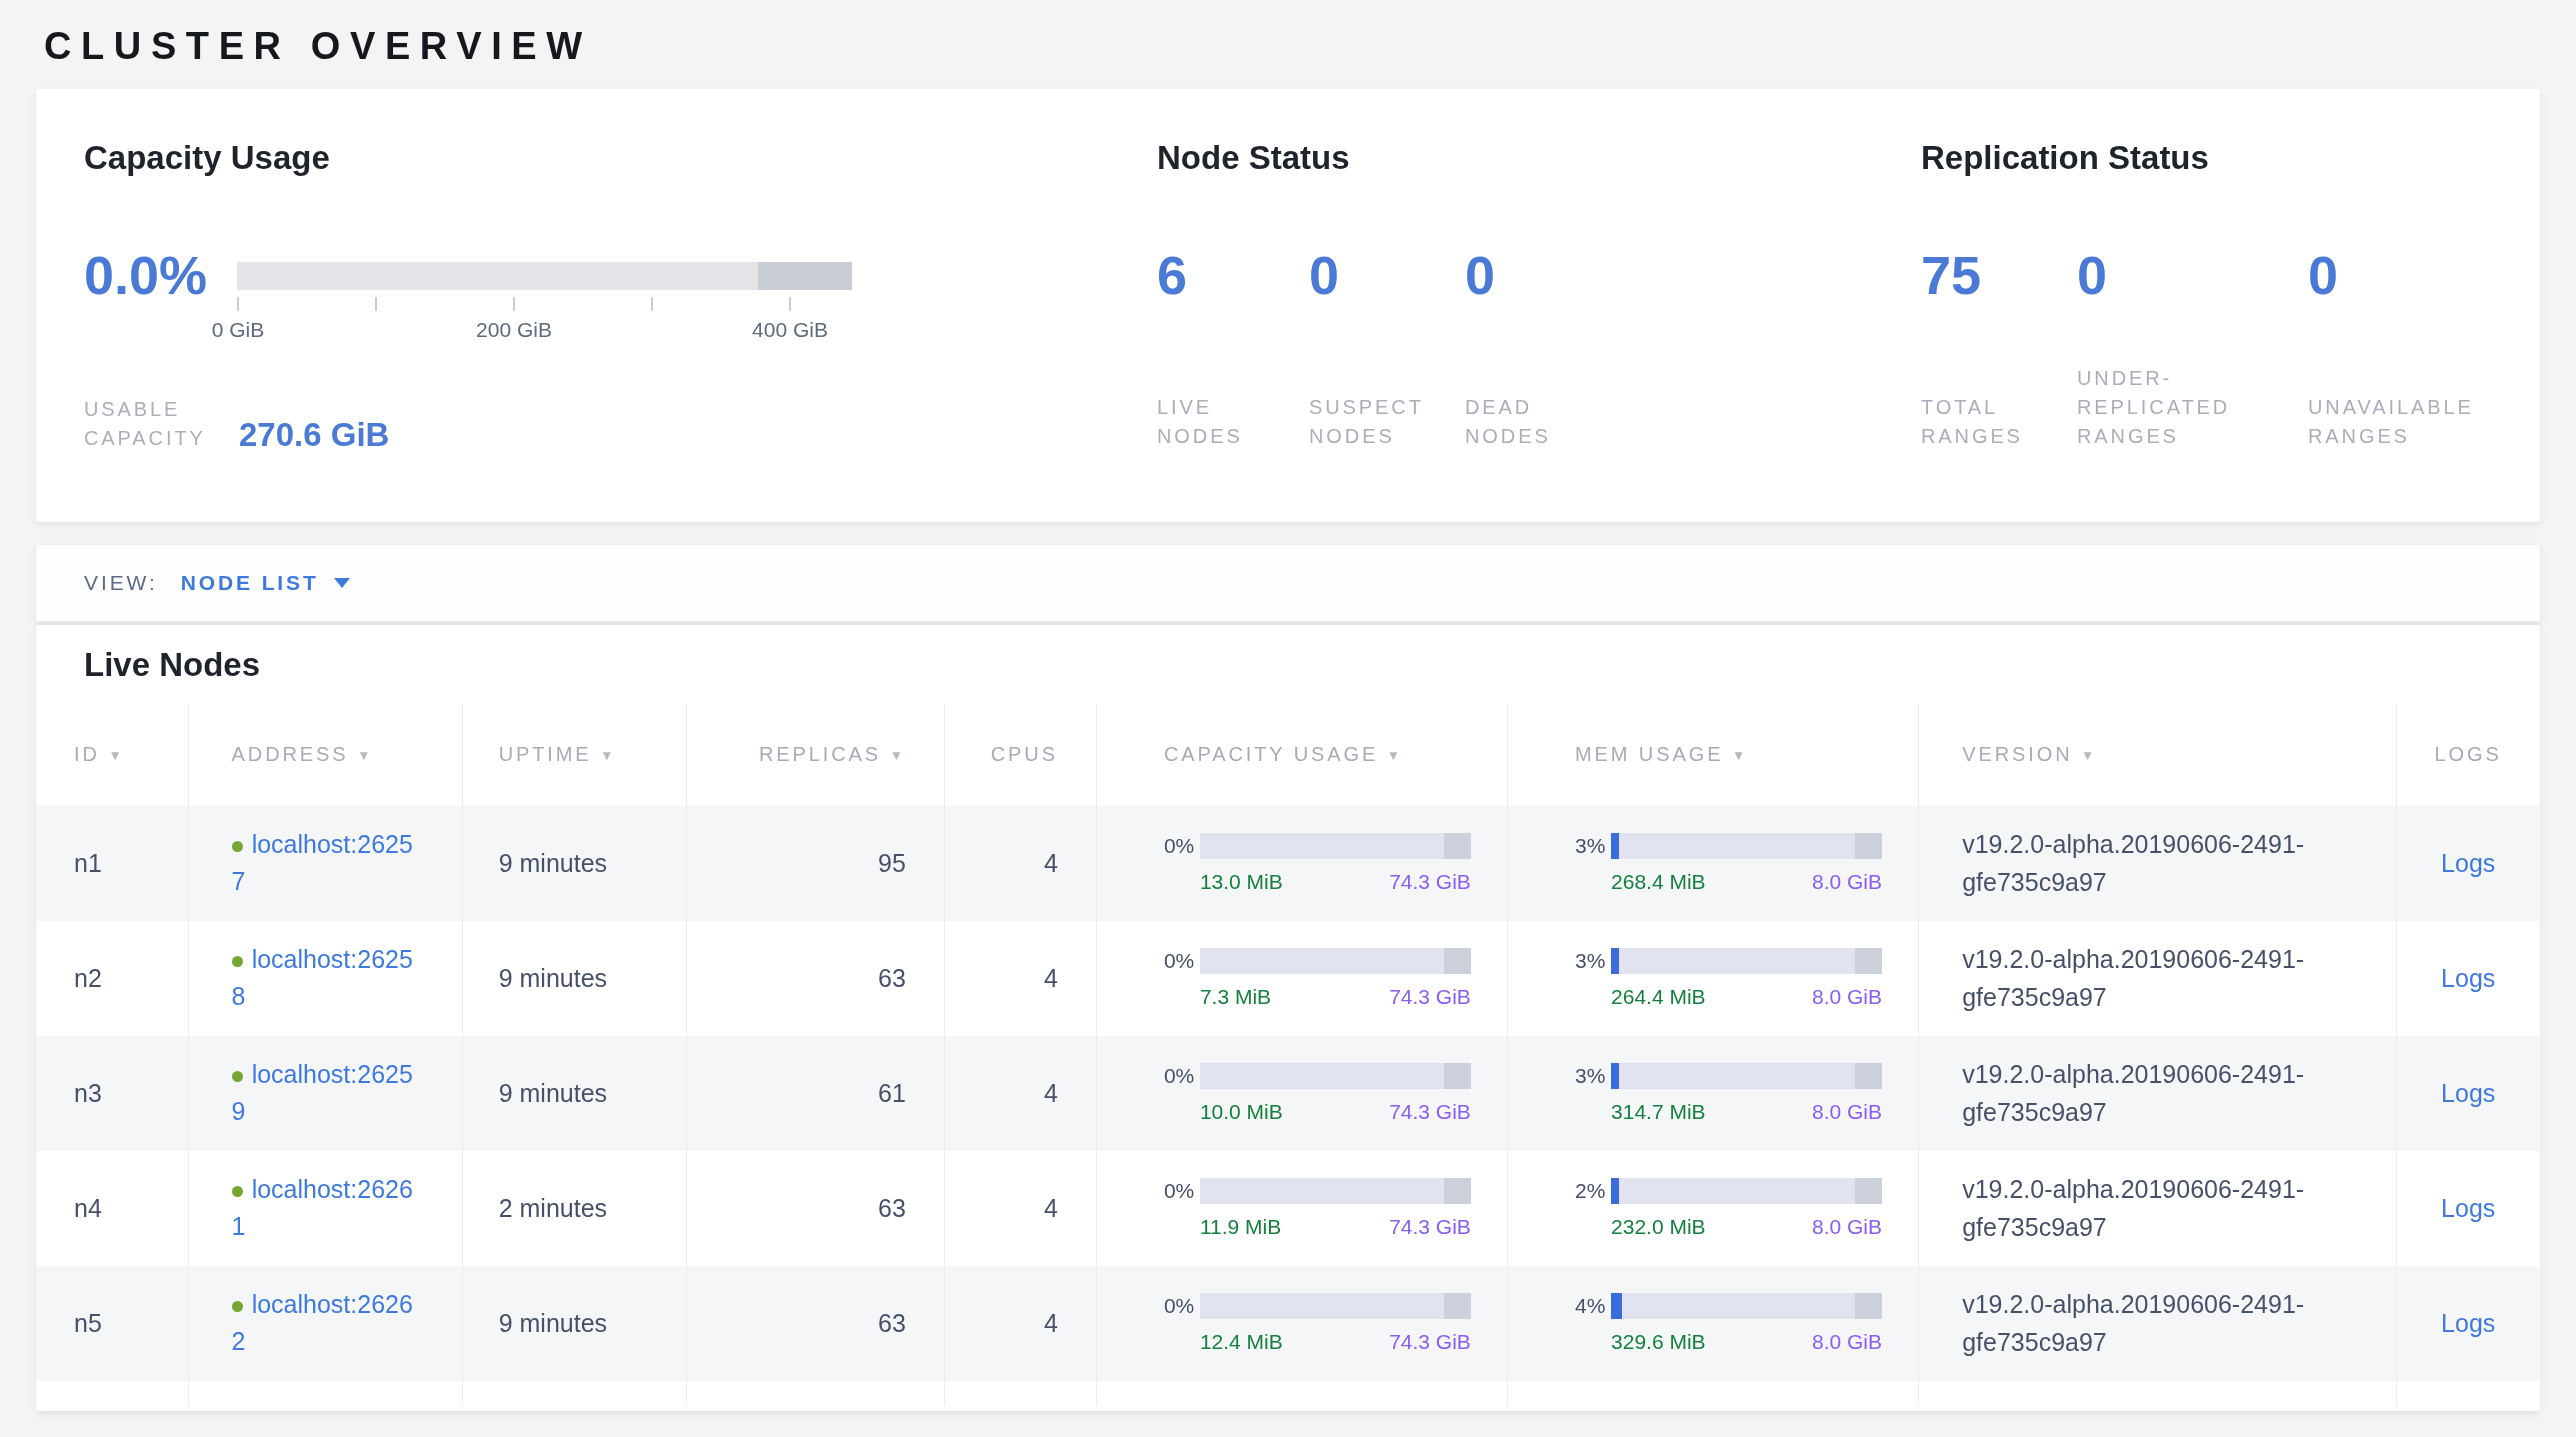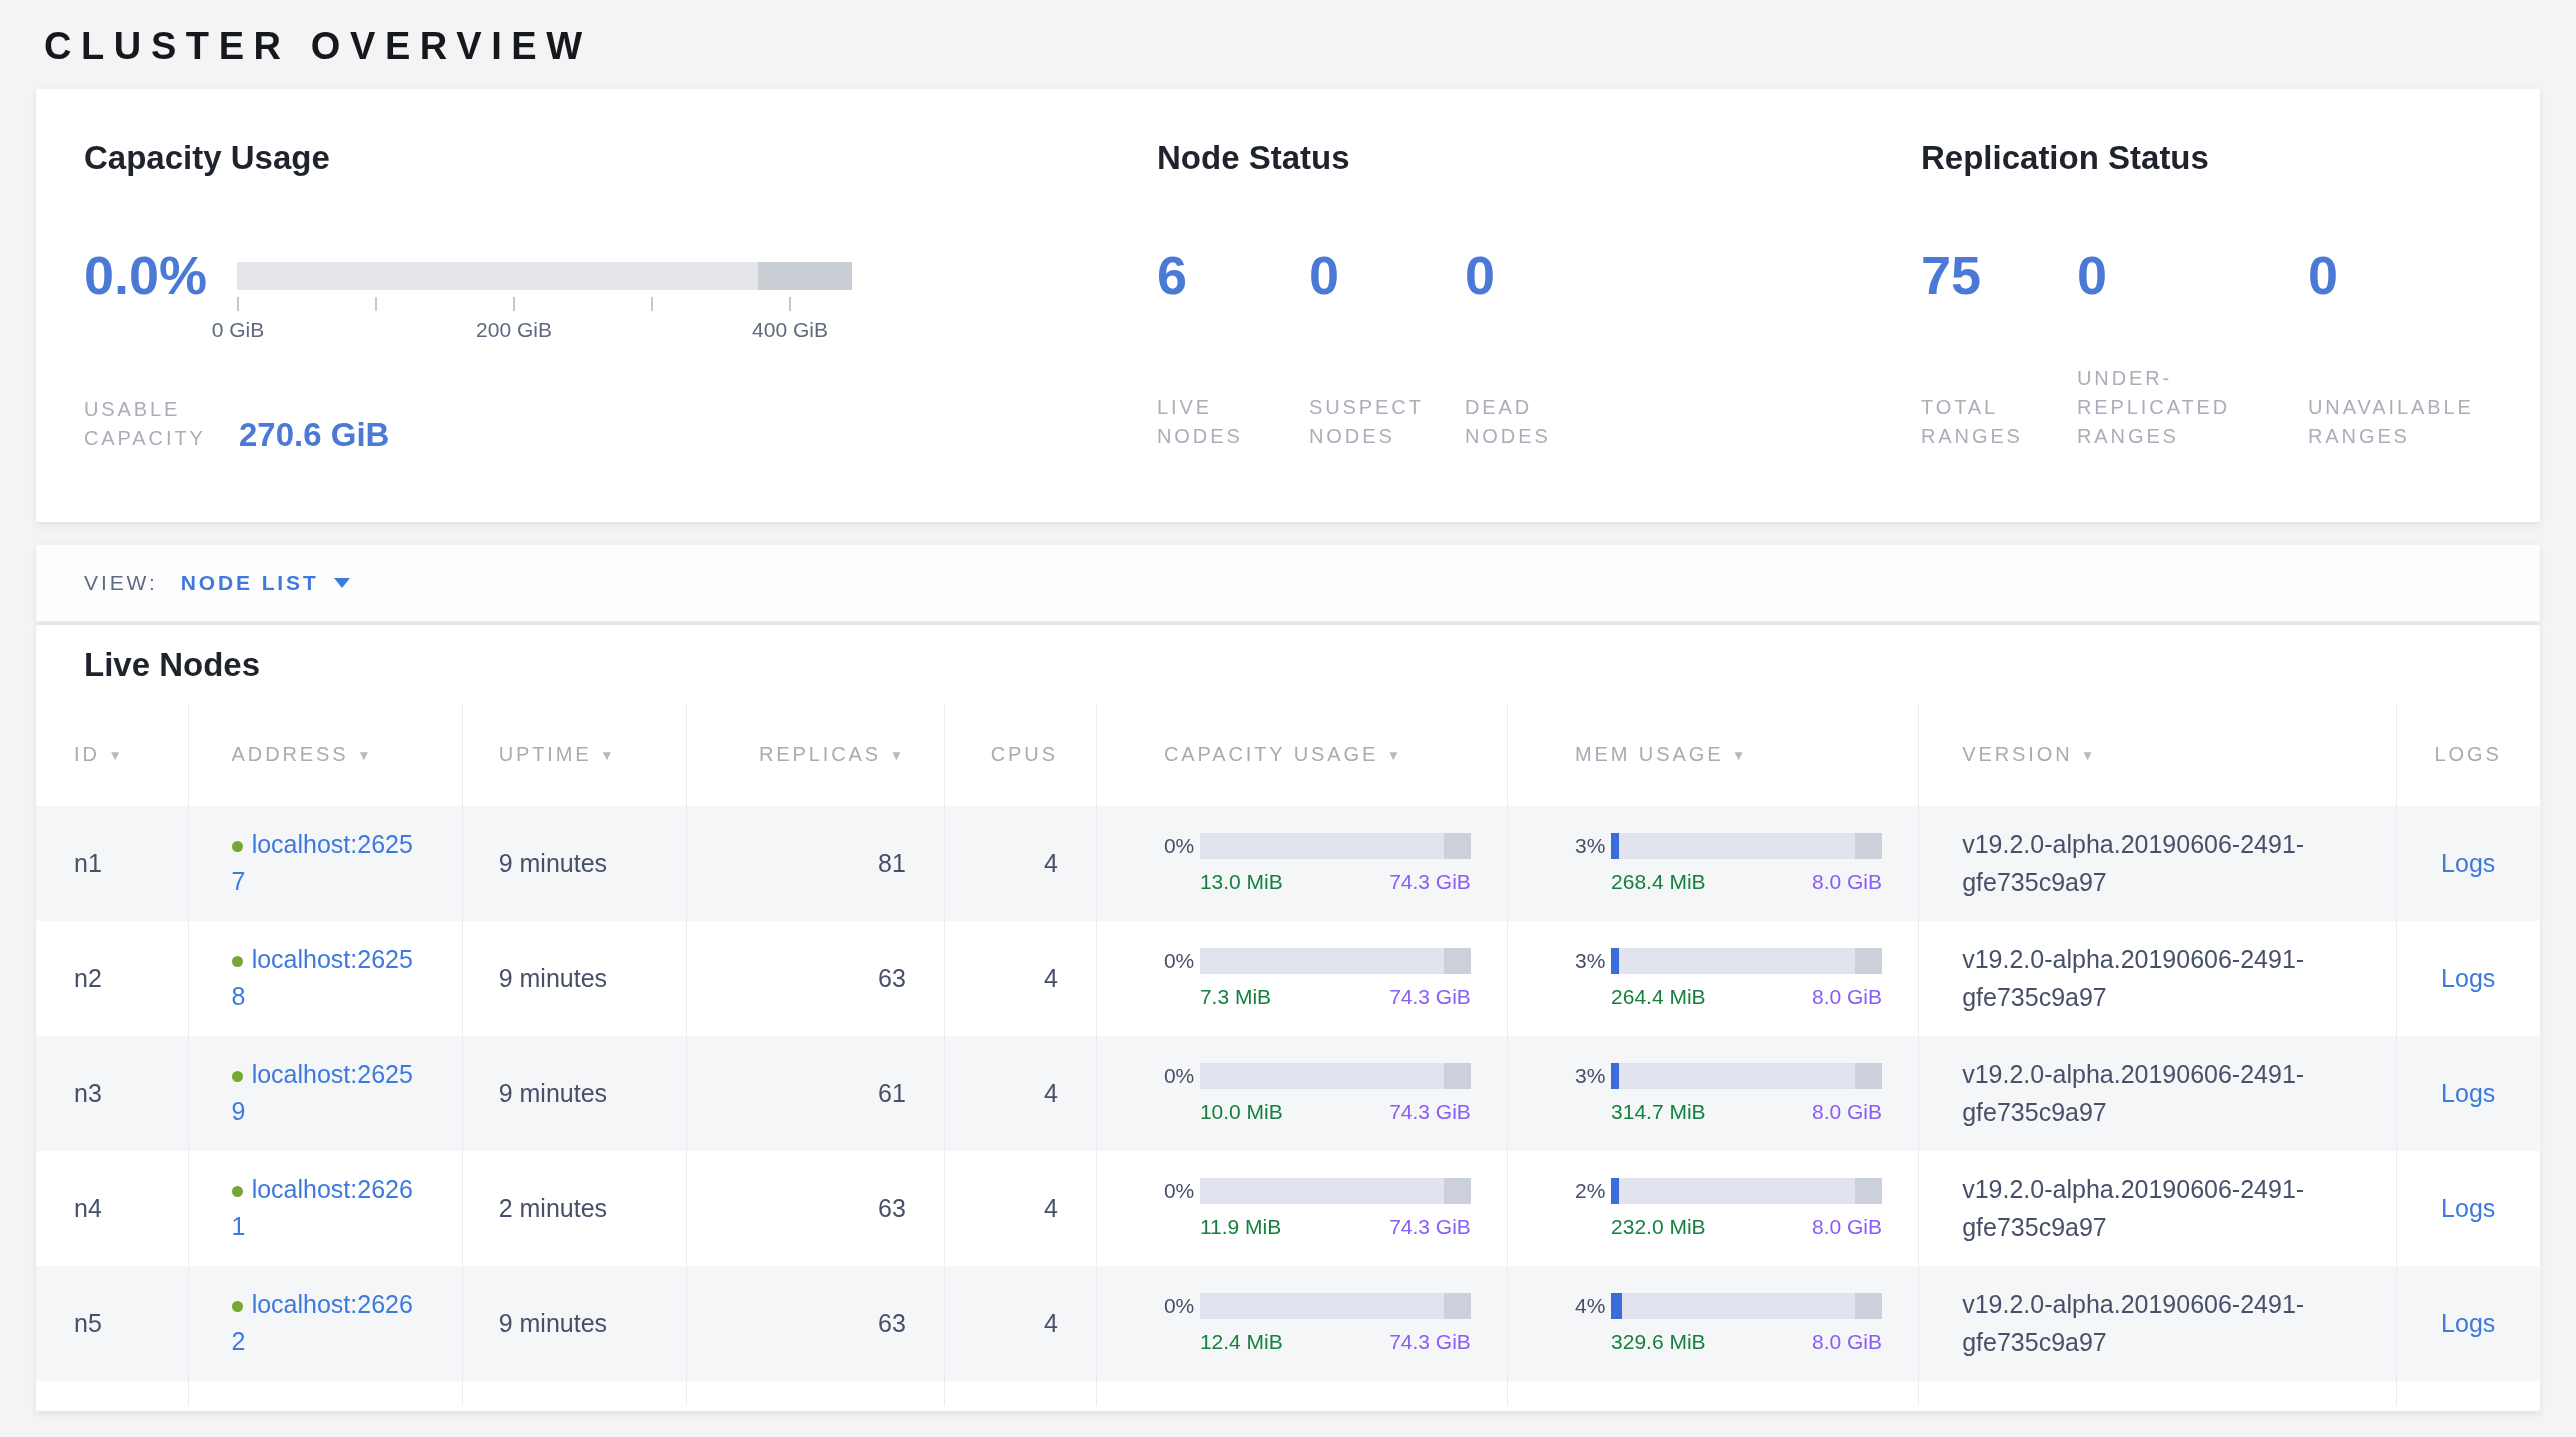--- a/index.html
+++ b/index.html
@@ -238,21 +238,21 @@
             <th class="col-logs al-center"><span class="th-label">LOGS</span></th>
           </tr>
       </thead>
       <tbody id="rows">
           <tr class="node-row">
             <td class="col-id al-left">n1</td>
             <td class="col-address al-left">
               <div class="addr-wrap"><span class="status-dot"></span><a class="addr-link">localhost:26257</a></div>
             </td>
             <td class="col-uptime al-left">9 minutes</td>
-            <td class="col-replicas al-right">81</td>
+            <td class="col-replicas al-right">95</td>
             <td class="col-cpus al-right">4</td>
             <td class="col-capacity al-left">
               <div class="usage">
                 <div class="u-top">
                   <span class="u-pct">0%</span>
                   <div class="u-bar">
                     <div class="u-cap"></div>
                   </div>
                 </div>
                 <div class="u-vals">

